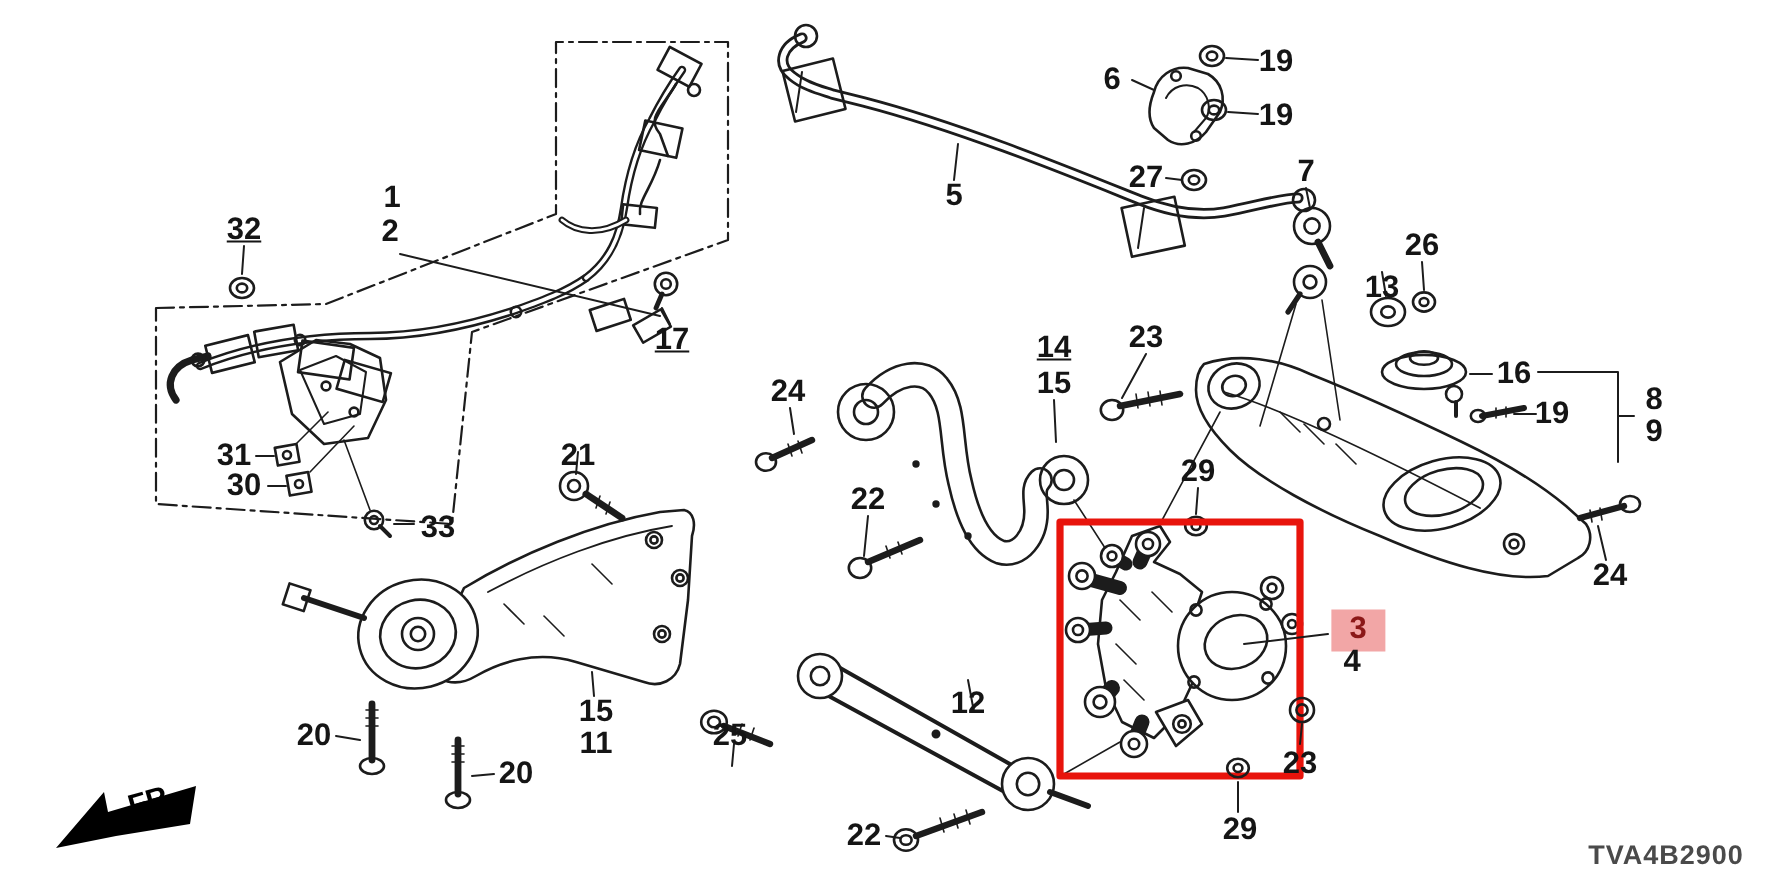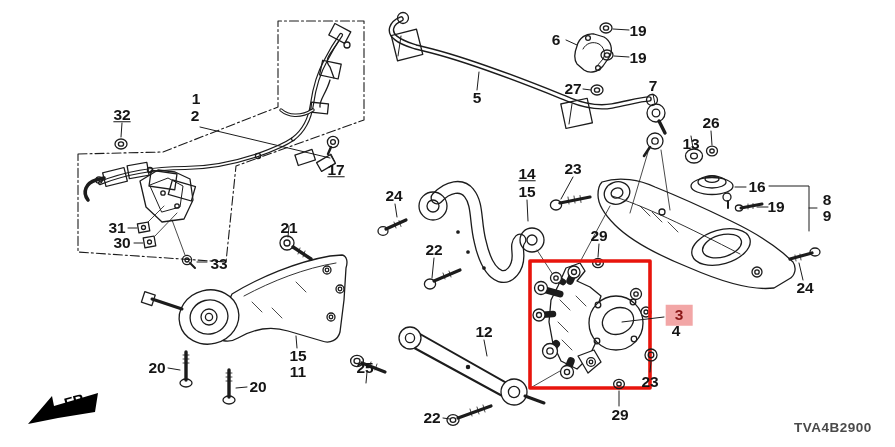--- a/index.html
+++ b/index.html
@@ -411,18 +411,18 @@
       <div class="callout" style="left: 122px; top: 243px;">30</div>
       <div class="callout" style="left: 219px; top: 264px;">33</div>
       <div class="callout hl" style="left: 679px; top: 315px;">3</div>
       <div class="callout" style="left: 676px; top: 331px;">4</div>
       <div class="callout" style="left: 805px; top: 288px;">24</div>
       <div class="callout" style="left: 157px; top: 368px;">20</div>
       <div class="callout" style="left: 298px; top: 356px;">15</div>
       <div class="callout" style="left: 298px; top: 372px;">11</div>
       <div class="callout" style="left: 258px; top: 387px;">20</div>
       <div class="callout" style="left: 365px; top: 368px;">25</div>
-      <div class="callout" style="left: 484px; top: 332px;">12</div>
+      <div class="callout" style="left: 484px; top: 352px;">12</div>
       <div class="callout" style="left: 432px; top: 418px;">22</div>
       <div class="callout" style="left: 650px; top: 382px;">23</div>
       <div class="callout" style="left: 620px; top: 415px;">29</div>
     </div>
 </div>
 
 </body></html>

